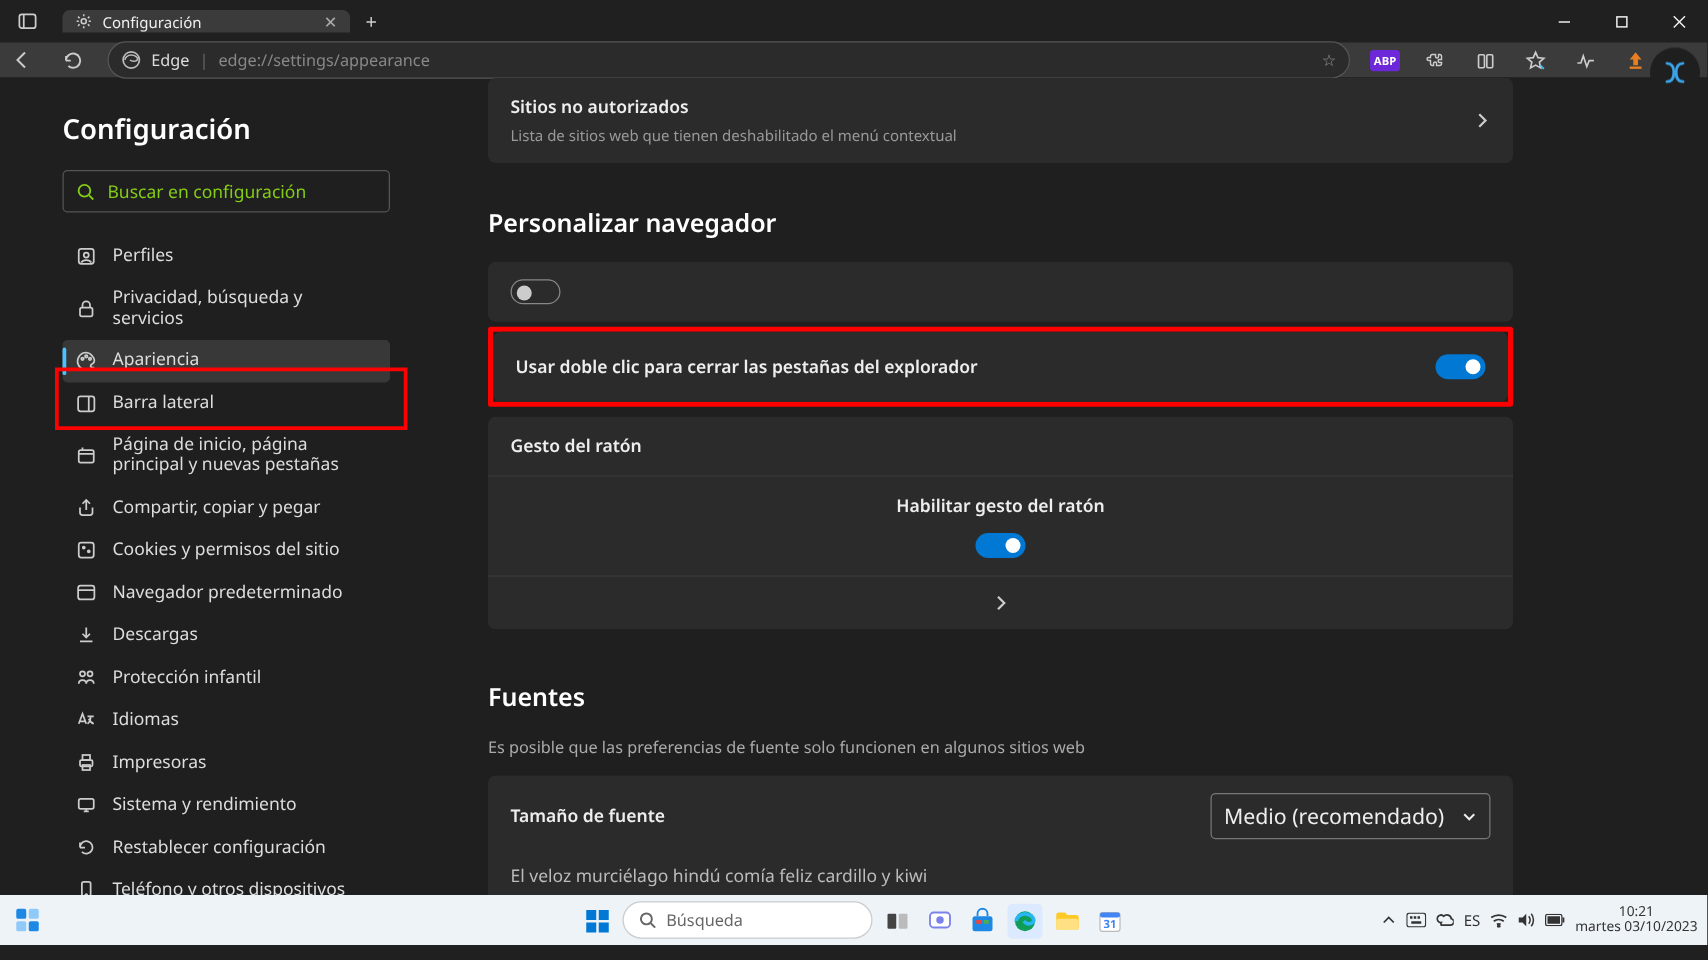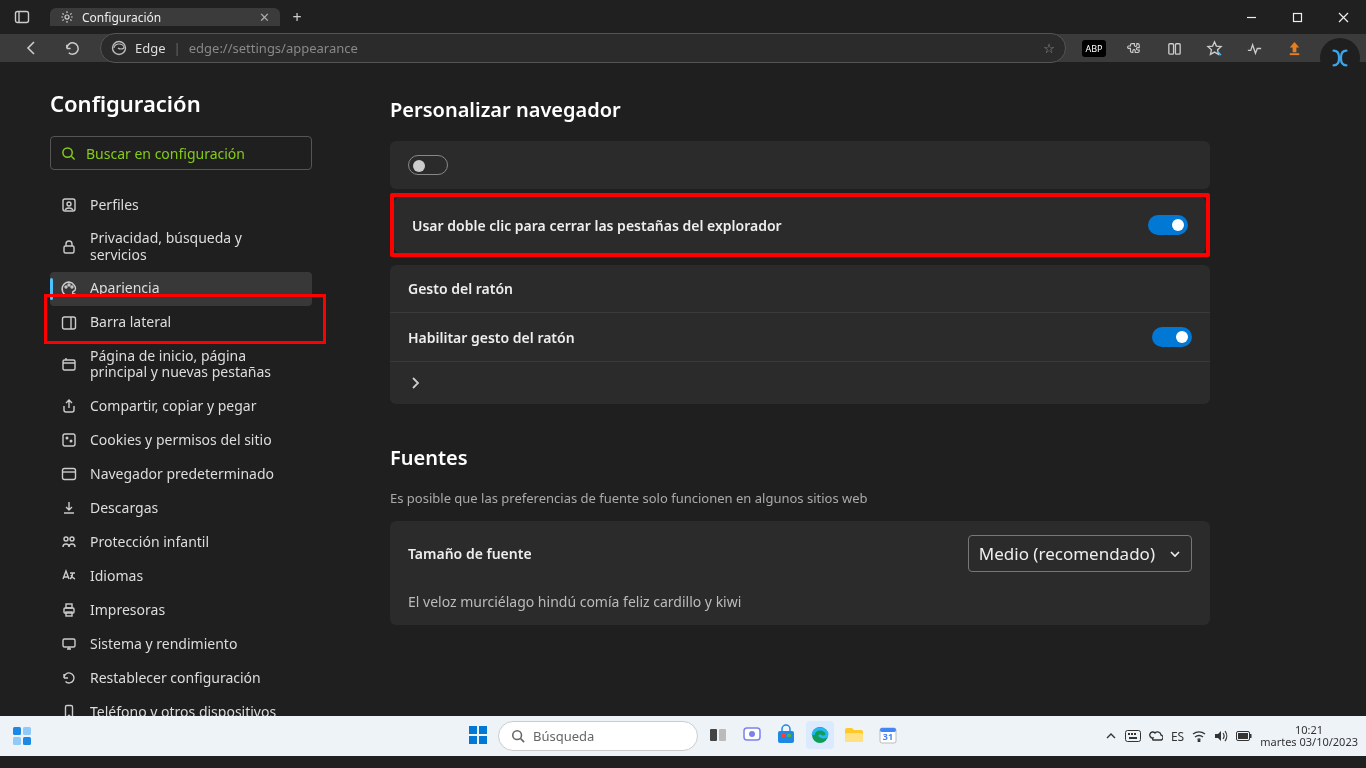--- a/index.html
+++ b/index.html
@@ -11,28 +11,28 @@
 .tabactions-icon { width: 44px; display: flex; align-items: center; justify-content: center; color: #ccc; }
 .tab { width: 230px; background: #3b3b3b; display: flex; align-items: center; padding: 0 10px; gap: 8px; border-radius: 6px 6px 0 0; margin-left: 6px; }
 .tab .label { flex: 1; font-size: 12px; color: #eee; white-space: nowrap; overflow: hidden; }
 .tab .close { color: #aaa; font-size: 13px; }
 .newtab { width: 34px; display: flex; align-items: center; justify-content: center; color: #ccc; }
 .titlebar-spacer { flex: 1; }
 .window-controls { display: flex; }
 .window-controls div { width: 46px; display: flex; align-items: center; justify-content: center; color: #eee; }
 
 
-.toolbar { height: 28px; background: #3b3b3b; display: flex; align-items: center; padding: 0 14px; gap: 4px; }
+.toolbar { height: 28px; background: #3b3b3b; display: flex; align-items: center; padding: 0 0; gap: 4px; }
 .tb-btn { width: 36px; height: 32px; display: flex; align-items: center; justify-content: center; color: #ccc; border-radius: 4px; }
 .addressbar { flex: 1; height: 30px; background: #2b2b2b; border-radius: 15px; display: flex; align-items: center; padding: 0 10px; gap: 8px; color: #bbb; font-size: 13px; border: 1px solid #555; margin: 0 6px; }
 .addressbar .edge-txt { color: #ddd; }
 .addressbar .sep { color: #666; }
 .addressbar .url { color: #888; flex: 1; }
 .addressbar .star { color: #999; }
-.ext-badge { background: #000000; color: #fff; font-size: 9px; font-weight: 400; border-radius: 3px; padding: 2px 3px; }
+.ext-badge { background: #6d28d9; color: #fff; font-size: 9px; font-weight: 700; border-radius: 3px; padding: 2px 3px; }
 
 
 .page { display: flex; height: calc(768px - 34px - 40px - 40px); background: #1f1f1f; }
 
 .sidebar { width: 330px; padding: 26px 18px 0 50px; overflow: hidden; position: relative; }
 .sidebar h1 { font-size: 22px; font-weight: 600; margin-bottom: 18px; }
 .searchbox { border: 1px solid #555; height: 34px; border-radius: 4px; display: flex; align-items: center; padding: 0 10px; gap: 10px; color: #84cc16; font-size: 14px; margin-bottom: 18px; }
 .nav { list-style: none; }
 .nav li { display: flex; align-items: center; gap: 12px; font-size: 14px; color: #ddd; padding: 8px 10px; border-radius: 4px; position: relative; line-height: 1.2; }
 .nav li.active { background: #383838; }
@@ -40,21 +40,21 @@
 .nav svg, .nav .ico { width: 18px; height: 18px; flex: none; color: #ccc; }
 .nav .lbl { flex: 1; }
 
 .highlight-sidebar { position: absolute; left: 44px; right: 4px; top: 232px; height: 50px; border: 3px solid #ff0000; pointer-events: none; }
 
 .content { flex: 1; overflow-y: auto; padding: 0 40px 20px 60px; }
 .content-inner { max-width: 820px; }
 
 .card { background: #2b2b2b; border-radius: 6px; margin-bottom: 4px; }
 .row { padding: 14px 18px; display: flex; align-items: center; gap: 12px; }
-.row.divider { border-top: 1px solid #3a3a3a; }
+.row.divider { border-top: 1px solid #3a3a3a; flex-direction: column; }
 .row .txt { flex: 1; }
 .row .title { font-size: 14px; font-weight: 600; color: #eee; }
 .row .sub { font-size: 12px; color: #999; margin-top: 4px; }
 .chev { color: #ccc; }
 
 .section-h { font-size: 20px; font-weight: 600; margin: 34px 0 18px; }
 .section-h.tight { margin-top: 40px; }
 .section-p { font-size: 13px; color: #aaa; margin-bottom: 14px; }
 
 .toggle { width: 40px; height: 20px; border-radius: 10px; position: relative; flex: none; }
@@ -66,21 +66,21 @@
 
 .highlight-main { border: 4px solid #ff0000; border-radius: 2px; }
 
 .font-select { border: 1px solid #777; border-radius: 4px; padding: 6px 10px; display: flex; align-items: center; gap: 14px; font-size: 17px; color: #eee; }
 
 .sample-text { font-size: 14px; color: #bbb; padding: 6px 18px 14px; }
 
 
 .taskbar { height: 40px; background: #eef3f8; display: flex; align-items: center; padding: 0 8px; gap: 6px; color: #222; position: relative; }
 .tb-search { display: flex; align-items: center; gap: 8px; background: #fff; border: 1px solid #ccc; border-radius: 18px; height: 30px; padding: 0 12px; width: 200px; font-size: 13px; color: #666; }
-.tb-center { position: absolute; left: 50%; transform: translateX(-50%); display: flex; align-items: flex-start; gap: 6px; }
+.tb-center { position: absolute; left: 50%; transform: translateX(-50%); display: flex; align-items: flex-end; gap: 6px; }
 .tb-ico { width: 28px; height: 28px; display: flex; align-items: center; justify-content: center; }
 .tb-right { margin-left: auto; display: flex; align-items: center; gap: 8px; font-size: 11px; color: #333; }
 .clock { text-align: center; line-height: 1.1; }
 
 .copilot-btn { position: absolute; right: 6px; top: 38px; width: 40px; height: 40px; border-radius: 50%; background: #1f1f1f; display: flex; align-items: center; justify-content: center; }
 
 ::-webkit-scrollbar { width: 14px; }
 ::-webkit-scrollbar-track { background: #1f1f1f; }
 ::-webkit-scrollbar-thumb { background: #555; border-radius: 7px; border: 3px solid #1f1f1f; }
 </style>
@@ -311,20 +311,31 @@
           <span class="lbl">Teléfono y otros dispositivos</span>
         </li>
 
     </ul>
     <div class="highlight-sidebar"></div>
   </div>
 
   <div class="content">
     <div class="content-inner">
 
+      <div class="card">
+        <div class="row">
+          <div class="txt">
+            <div class="title">Sitios no autorizados</div>
+            <div class="sub">Lista de sitios web que tienen deshabilitado el menú contextual</div>
+          </div>
+          <svg class="chev" width="14" height="14" viewBox="0 0 14 14" fill="none" stroke="currentColor" stroke-width="1.8">
+              <path d="M5 2l5 5-5 5"></path>
+            </svg>
+        </div>
+      </div>
 
       <h2 class="section-h">Personalizar navegador</h2>
 
       <div class="card">
         <div class="row">
           <div class="toggle off">
               <div class="knob"></div>
             </div>
         </div>
       </div>

